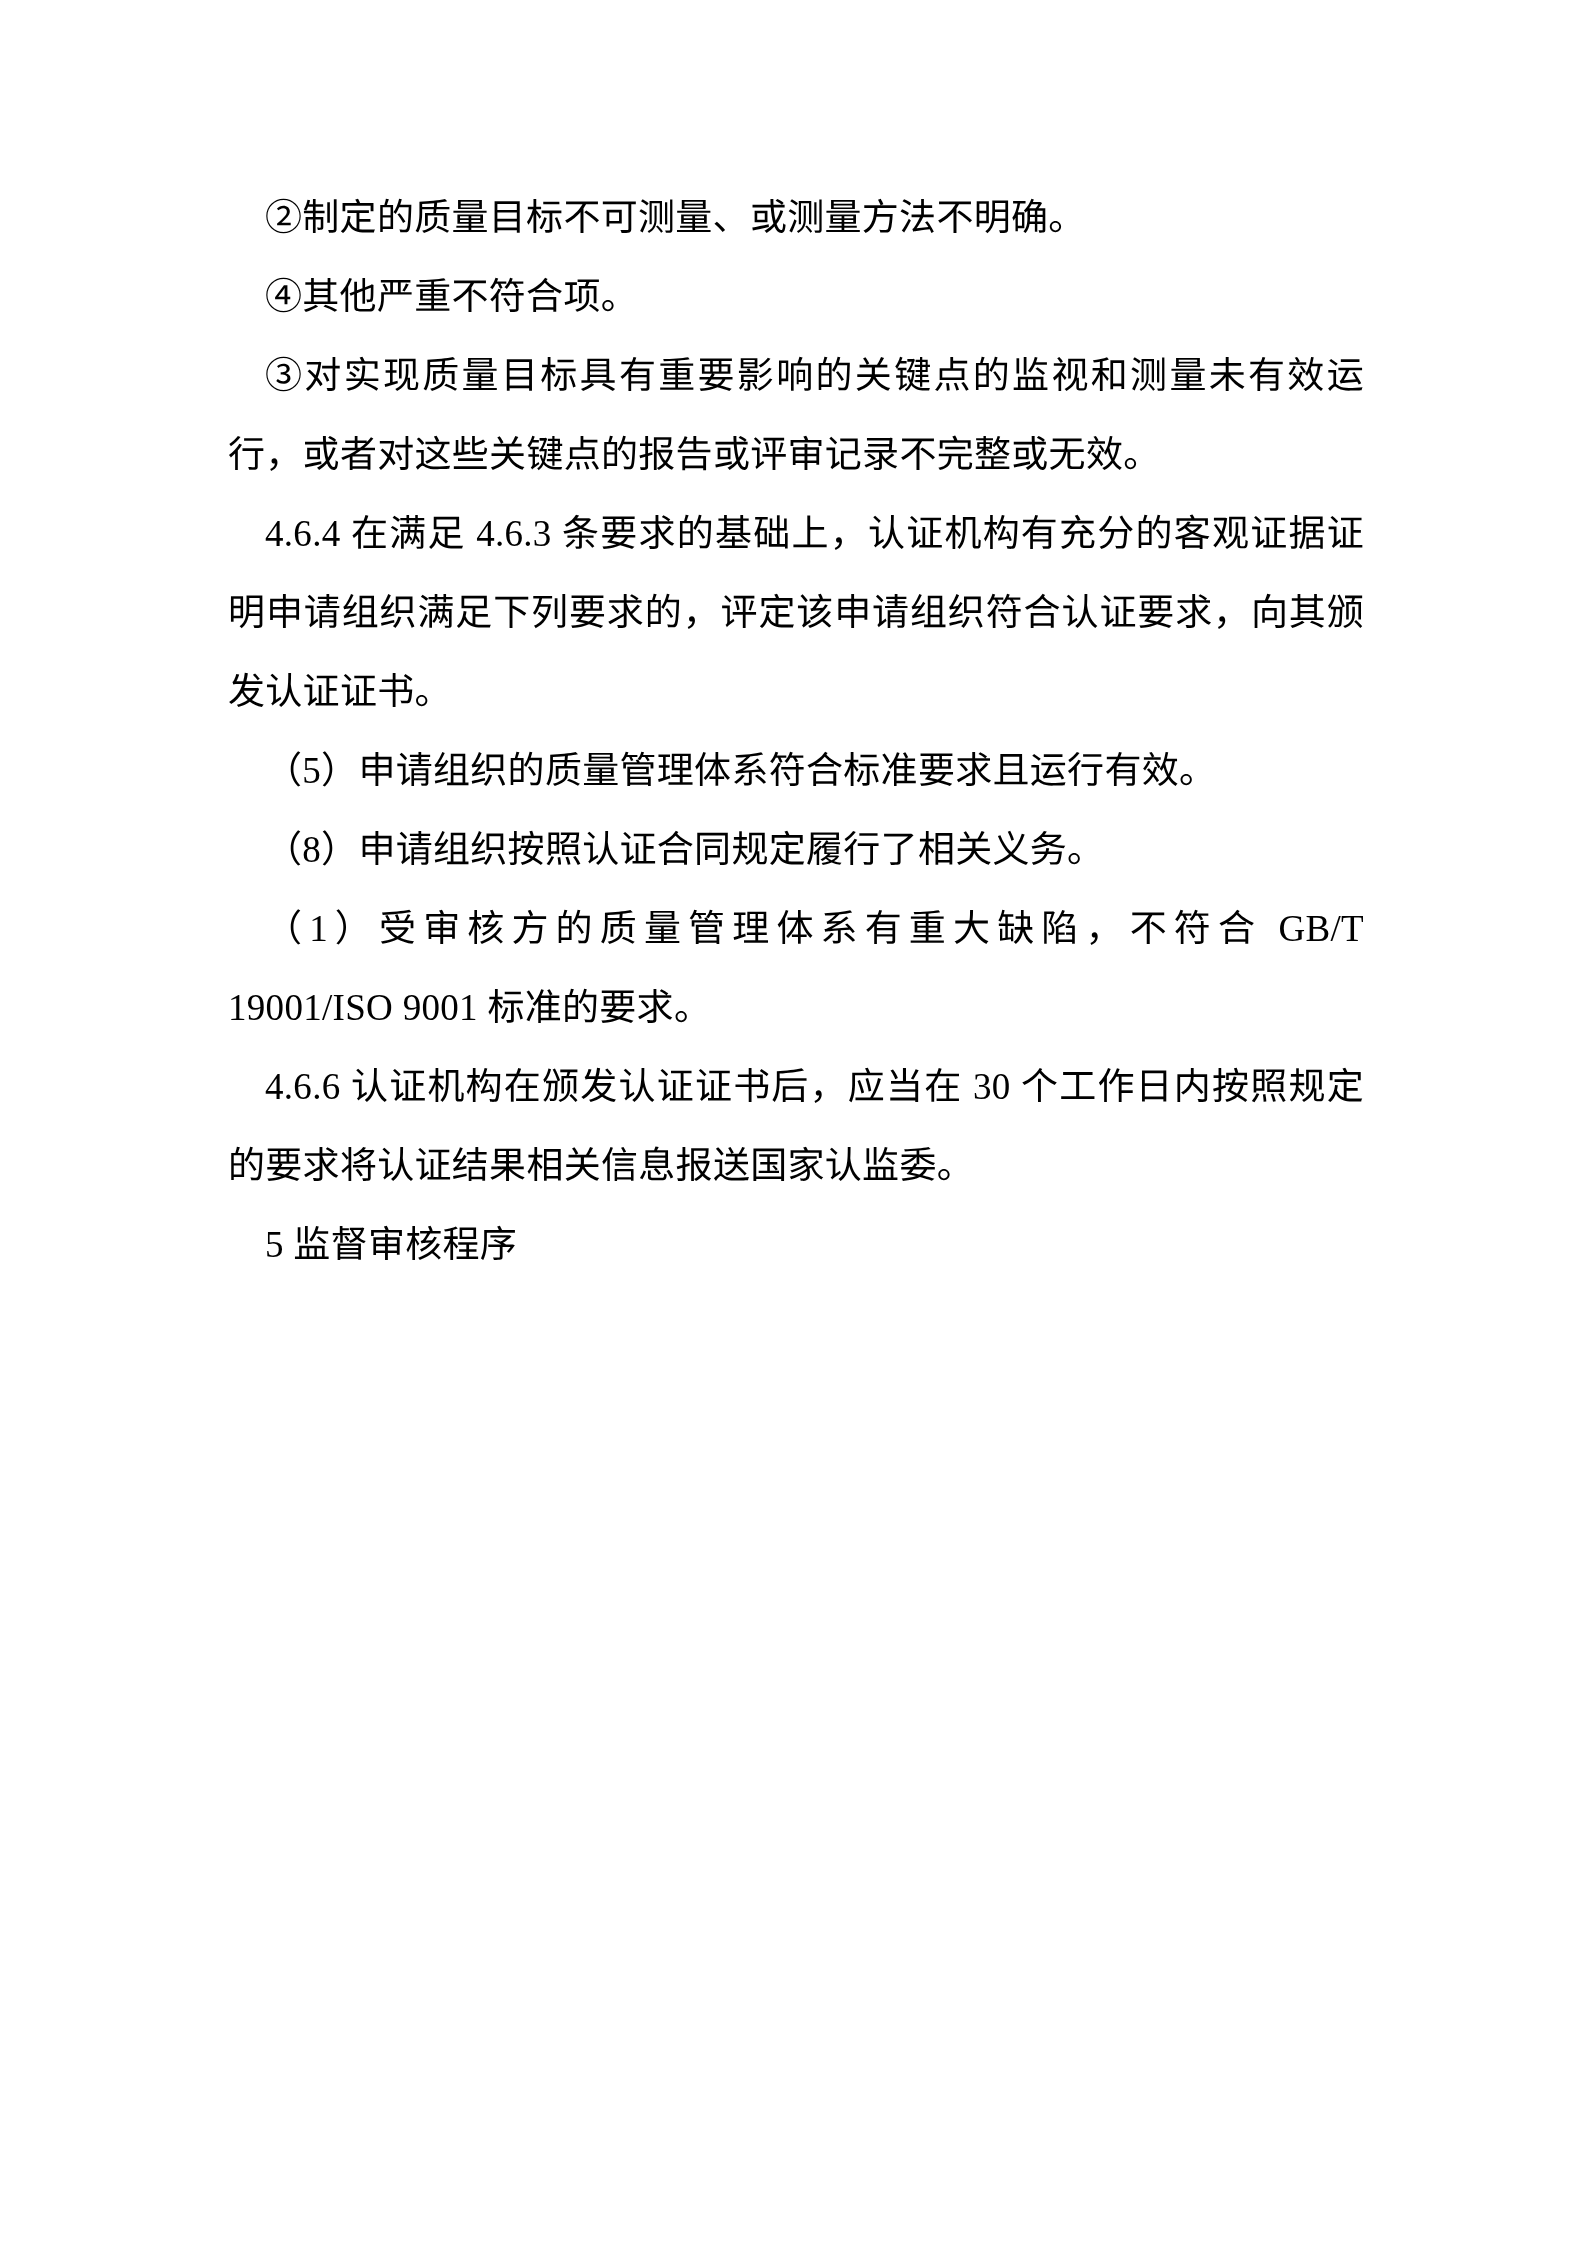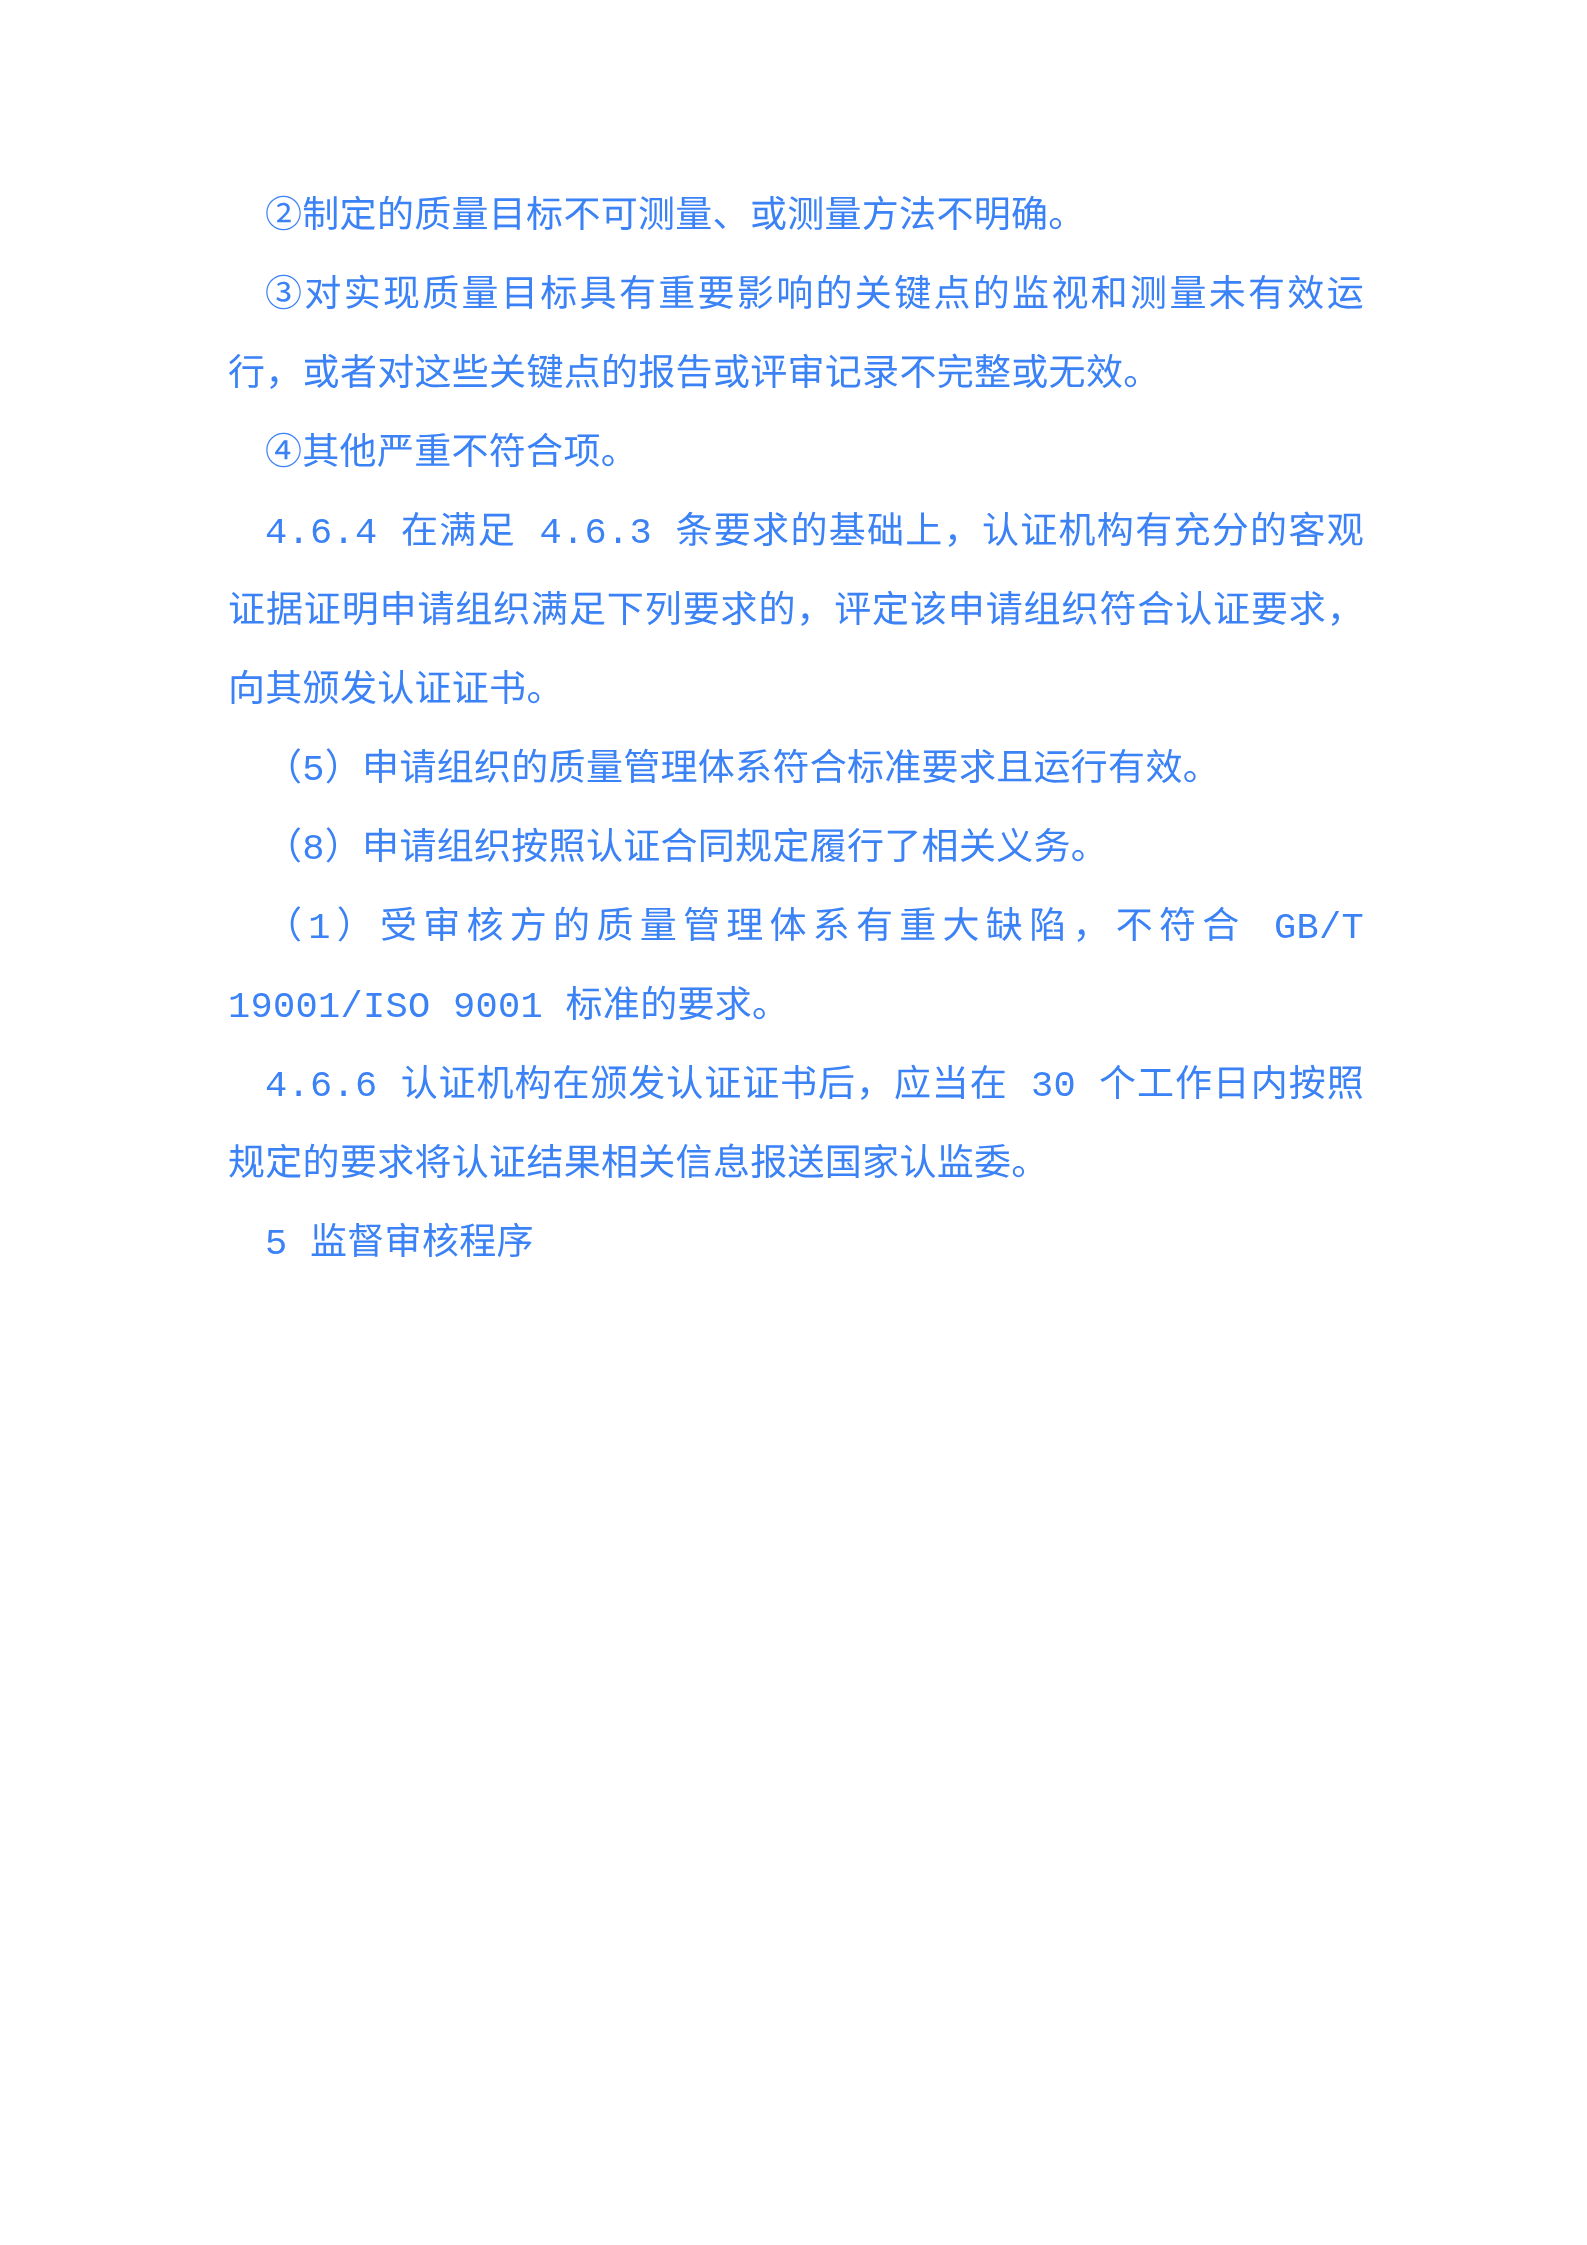--- a/index.html
+++ b/index.html
@@ -16,44 +16,44 @@
     overflow: hidden;
   }
   .content {
     position: absolute;
     left: 228px;
     top: 178px;
     width: 1140px;
   }
   p.para {
     margin: 0 4px 0 0;
-    font-family: Liberation Mono, monospace;
+    font-family: Liberation Serif, serif;
     font-size: 37px;
     line-height: 79px;
-    color: #3b82f6;
+    color: #000000;
     text-align: justify;
     text-justify: inter-ideograph;
     letter-spacing: 0.3px;
     text-indent: 0;
   }
   p.para.indent-small {
     text-indent: 37px;
   }
 </style>
 </head>
 <body>
 
 <div class="page">
   <div class="content">
 
     <p class="para indent-small">②制定的质量目标不可测量、或测量方法不明确。</p>
 
+    <p class="para indent-small">④其他严重不符合项。</p>
+
     <p class="para indent-small">③对实现质量目标具有重要影响的关键点的监视和测量未有效运行，或者对这些关键点的报告或评审记录不完整或无效。</p>
-
-    <p class="para indent-small">④其他严重不符合项。</p>
 
 
     <p class="para indent-small">4.6.4 在满足 4.6.3 条要求的基础上，认证机构有充分的客观证据证明申请组织满足下列要求的，评定该申请组织符合认证要求，向其颁发认证证书。</p>
 
     <p class="para indent-small">（5）申请组织的质量管理体系符合标准要求且运行有效。</p>
 
 
     <p class="para indent-small">（8）申请组织按照认证合同规定履行了相关义务。</p>
 
 

